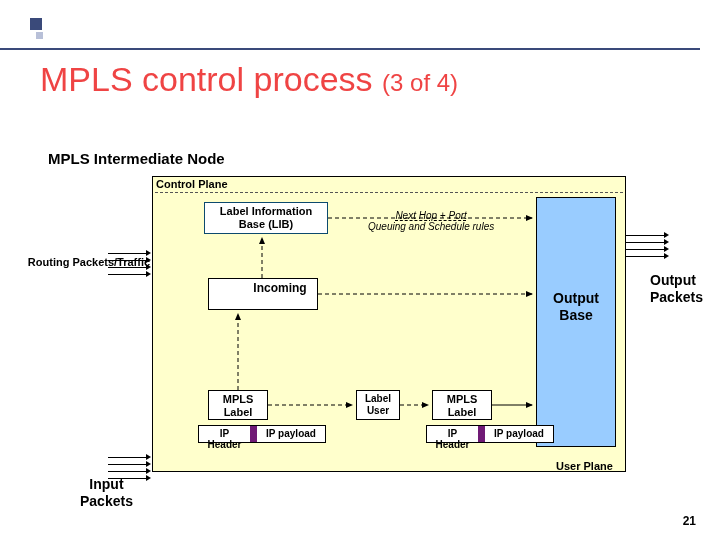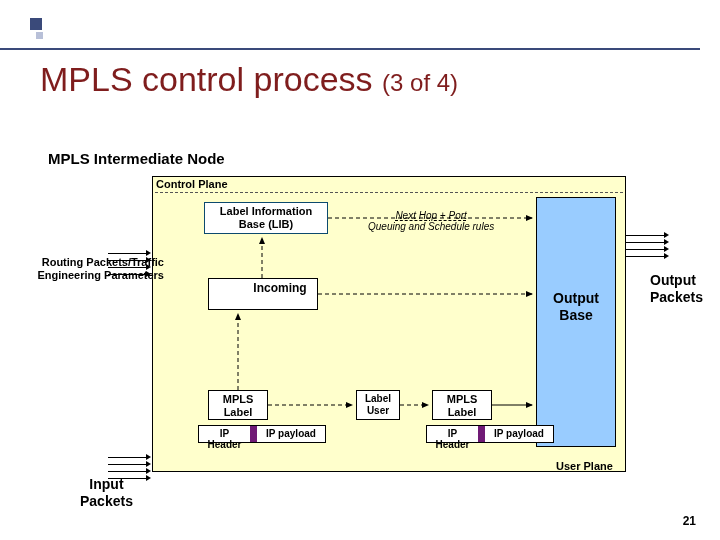--- a/index.html
+++ b/index.html
@@ -3,21 +3,21 @@
 <meta charset="utf-8">
 <style>
   * { box-sizing: border-box; margin: 0; padding: 0; }
   body { font-family: Arial, sans-serif; background: #fff; width: 720px; height: 540px; position: relative; overflow: hidden; }
   
   .header-decoration { position: absolute; top: 18px; left: 30px; }
   .header-decoration .sq1 { position: absolute; width: 12px; height: 12px; background: #3a4a7a; top: 0; left: 0; }
   .header-decoration .sq2 { position: absolute; width: 7px; height: 7px; background: #b8c0d8; top: 14px; left: 6px; }
   .header-decoration .line { position: absolute; height: 2px; background: #3a4a7a; top: 30px; left: -30px; width: 700px; }
   
-  .title { position: absolute; top: 60px; left: 40px; font-size: 34px; font-weight: normal; color: #7f1d1d; }
+  .title { position: absolute; top: 60px; left: 40px; font-size: 34px; font-weight: normal; color: #ef4444; }
   .title-sub { font-size: 24px; }
   
   .section-title { position: absolute; top: 150px; left: 48px; font-size: 15px; font-weight: bold; }
   
   .main-box { position: absolute; top: 176px; left: 152px; width: 474px; height: 296px; background: #ffffcc; border: 1px solid #000; }
   
   .control-plane-label { position: absolute; top: 178px; left: 156px; font-size: 11px; font-weight: bold; }
   .user-plane-label { position: absolute; top: 460px; left: 556px; font-size: 11px; font-weight: bold; }
   
   .lib-box { position: absolute; top: 202px; left: 204px; width: 124px; height: 32px; background: #fff; border: 1px solid #0c4a6e; text-align: center; font-size: 11px; font-weight: bold; padding-top: 2px; line-height: 1.2; }
@@ -33,21 +33,21 @@
   .mpls-label-right { position: absolute; top: 390px; left: 432px; width: 60px; height: 30px; background: #fff; border: 1px solid #000; text-align: center; font-size: 11px; font-weight: bold; padding-top: 2px; line-height: 1.2; }
   .label-swap { position: absolute; top: 390px; left: 356px; width: 44px; height: 30px; background: #fff; border: 1px solid #000; text-align: center; font-size: 10px; font-weight: bold; padding-top: 2px; line-height: 1.2; }
   
   .ip-left { position: absolute; top: 425px; left: 198px; width: 128px; height: 18px; background: #fff; border: 1px solid #000; display: flex; }
   .ip-right { position: absolute; top: 425px; left: 426px; width: 128px; height: 18px; background: #fff; border: 1px solid #000; display: flex; }
   .ip-cell { border-right: 7px solid #701a75; font-size: 10px; font-weight: bold; text-align: center; padding: 2px 3px; }
   .ip-cell:last-child { border-right: none; }
   .ip-header-cell { width: 58px; }
   .ip-payload-cell { flex: 1; text-align: center; }
   
-  .routing-label { position: absolute; top: 256px; left: 14px; width: 150px; font-size: 11px; font-weight: bold; text-align: right; line-height: 1.2; }
+  .routing-label { position: absolute; top: 256px; left: 14px; width: 150px; font-size: 11px; font-weight: bold; text-align: center; line-height: 1.2; }
   .input-label { position: absolute; top: 476px; left: 80px; font-size: 14px; font-weight: bold; text-align: center; line-height: 1.2; }
   .output-label { position: absolute; top: 272px; left: 650px; font-size: 14px; font-weight: bold; text-align: left; line-height: 1.2; }
   
   .arrows-in-left { position: absolute; top: 250px; left: 108px; }
   .arrows-in-bottom { position: absolute; top: 454px; left: 108px; }
   .arrows-out { position: absolute; top: 232px; left: 626px; }
   .arrow-row { display: flex; align-items: center; margin-bottom: 1px; }
   .arrow-line { width: 38px; height: 1px; background: #000; }
   .arrow-head { width: 0; height: 0; border-left: 5px solid #000; border-top: 3px solid transparent; border-bottom: 3px solid transparent; }
   
@@ -114,21 +114,20 @@
   <div class="ip-cell ip-header-cell">IP Header</div>
   <div class="ip-cell ip-payload-cell">IP payload</div>
 </div>
 <div class="ip-right">
   <div class="ip-cell ip-header-cell">IP Header</div>
   <div class="ip-cell ip-payload-cell">IP payload</div>
 </div>
 
 <div class="routing-label">
   <div>Routing Packets/Traffic</div>
-  <div>Engineering Parameters</div>
 </div>
 <div class="input-label">
   <div>Input</div>
   <div>Packets</div>
 </div>
 <div class="output-label">
   <div>Output</div>
   <div>Packets</div>
 </div>
 

